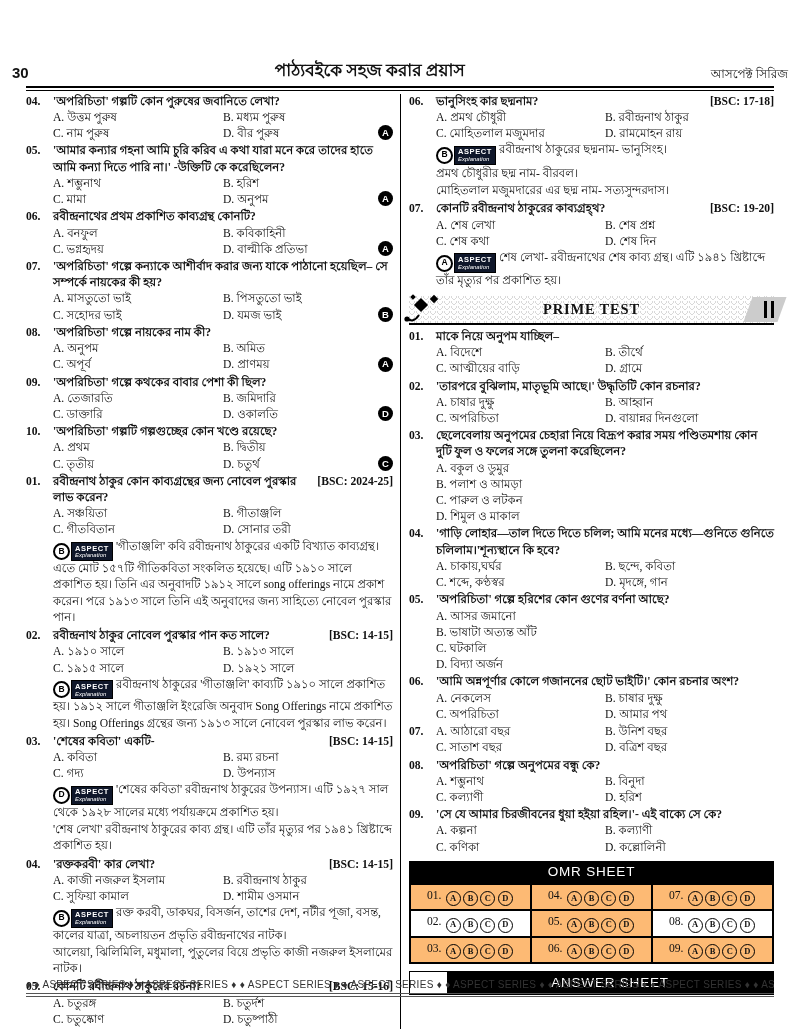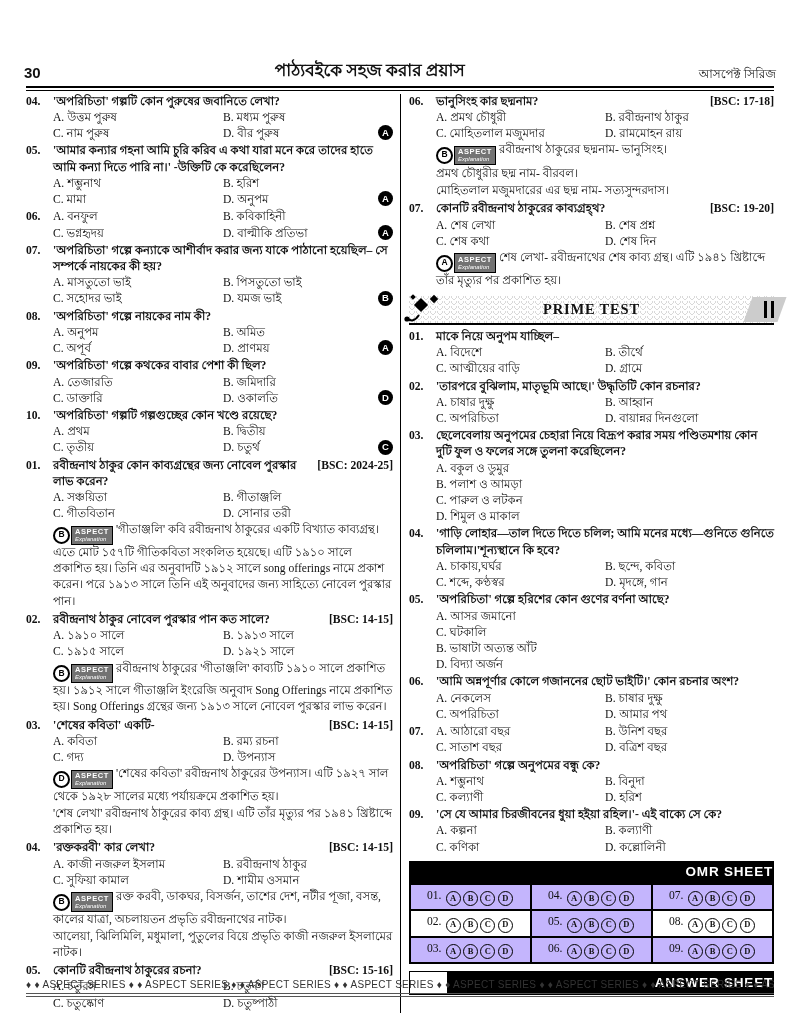--- a/index.html
+++ b/index.html
@@ -3,21 +3,21 @@
 <meta charset="utf-8">
 <style>
   html,body{margin:0;padding:0;}
   body{
     width:800px;height:1035px;position:relative;overflow:hidden;
     background:#fff;color:#111;
     font-family:"Liberation Serif","DejaVu Serif",serif;
     font-size:11.6px;line-height:1.4;
   }
   
-  .header{display:flex;justify-content:space-between;align-items:flex-end;padding:0 24px;margin-top:34px;}
+  .header{display:flex;justify-content:space-between;align-items:flex-end;padding:0 12px;margin-top:34px;}
   .page-num{font-family:"Liberation Sans","DejaVu Sans",sans-serif;font-weight:bold;font-size:15px;}
   .header-center{font-weight:bold;font-size:17px;}
   .header-right{font-size:12px;margin-top:32px;}
   .header-rule{margin:3px 26px 0;border-top:2.5px solid #000;border-bottom:1.2px solid #000;height:2px;}
   
   .columns{display:flex;align-items:stretch;padding:3px 26px 0;}
   .col{width:50%;box-sizing:border-box;}
   .col-left{padding-right:7px;}
   .col-right{border-left:1.5px solid #000;padding-left:8px;}
   
@@ -35,21 +35,21 @@
     display:flex;align-items:center;justify-content:center;
     font-family:"Liberation Sans","DejaVu Sans",sans-serif;
   }
   .exp-line{margin:0 0 1px;}
   .exp-badge{display:inline-flex;align-items:center;vertical-align:-4px;margin-right:3px;}
   .exp-circle{
     width:13px;height:13px;border-radius:50%;border:2.4px solid #000;background:#fff;color:#000;
     font-weight:bold;font-size:8.5px;display:inline-flex;align-items:center;justify-content:center;flex:none;
     font-family:"Liberation Sans","DejaVu Sans",sans-serif;
   }
-  .exp-aspect{display:inline-flex;flex-direction:column;background:#737373;color:#fff;padding:1.5px 3px;line-height:1.05;margin-left:1px;
+  .exp-aspect{display:inline-flex;flex-direction:column;background:#0f172a;color:#fff;padding:1.5px 3px;line-height:1.05;margin-left:1px;
     font-family:"Liberation Sans","DejaVu Sans",sans-serif;border:1px solid #000;}
   .exp-aspect .t1{font-size:7.5px;font-weight:bold;letter-spacing:.6px;}
   .exp-aspect .t2{font-size:6px;font-style:italic;}
   
   .banner{
     margin:6px 0 4px;height:28px;display:flex;align-items:center;position:relative;
     background:repeating-conic-gradient(#e2e2e2 0% 25%, #ffffff 0% 50%);background-size:7px 7px;
   }
   .banner-title{font-family:"Liberation Sans","DejaVu Sans",sans-serif;font-weight:bold;font-size:15.5px;padding-left:16px;letter-spacing:.2px;}
   .banner-logo{position:absolute;right:0;top:-2px;display:flex;align-items:center;}
@@ -71,26 +71,26 @@
     background-size:7px 5px;
   }
   .prime-title{font-weight:bold;font-size:14.5px;letter-spacing:.8px;z-index:2;padding:0 6px;}
   .prime-left{position:absolute;left:-6px;top:-3px;z-index:2;}
   .prime-right{position:absolute;right:0;top:0;height:100%;display:flex;align-items:center;z-index:2;}
   .prime-slab{position:absolute;right:-8px;top:1px;width:34px;height:25px;background:#ccc;transform:skewX(-20deg);z-index:-1;}
   .prime-bar{width:3px;height:17px;background:#000;margin-left:4px;}
   
   .omr{margin-top:5px;border:1.5px solid #000;}
   .sheet-head{
-    background:#000;color:#fff;text-align:right;font-family:"Liberation Sans","DejaVu Sans",sans-serif;
-    font-weight:bold;font-size:13.5px;letter-spacing:.8px;padding:1.5px 0;
+    background:#000;color:#fff;text-align:center;font-family:"Liberation Sans","DejaVu Sans",sans-serif;
+    font-weight:normal;font-size:13.5px;letter-spacing:.8px;padding:1.5px 0;
   }
   .omr-grid{display:grid;grid-template-columns:1fr 1fr 1fr;}
   .omr-cell{border:1px solid #000;text-align:center;padding:3px 0;white-space:nowrap;}
-  .omr-cell.shade{background:#c4b5fd;}
+  .omr-cell.shade{background:#fdba74;}
   .omr-no{margin-right:3px;}
   .bub{
     display:inline-flex;width:13px;height:13px;border:1.3px solid #000;border-radius:50%;
     align-items:center;justify-content:center;font-size:8.5px;font-weight:bold;margin:0 1.2px;vertical-align:-2px;
     font-family:"Liberation Serif","DejaVu Serif",serif;
   }
   .ans-sheet{margin-top:7px;border:1.5px solid #000;padding-left:37px;}
   .ans-grid{display:grid;grid-template-columns:repeat(5,1fr);}
   
   .footer{position:absolute;left:26px;right:26px;bottom:38px;}
@@ -146,20 +146,23 @@
               <span class="opt">B. হরিশ</span>
               <span class="opt">C. মামা</span>
               <span class="opt">D. অনুপম</span>
             </div>
 
           </div>
         </div>
         <div class="q">
           <span class="q-no">06.</span>
           <div class="q-body">
+            <div class="q-line">
+              <span>রবীন্দ্রনাথের প্রথম প্রকাশিত কাব্যগ্রন্থ কোনটি?</span>
+            </div>
             <div class="opts">
 
               <span class="ans-badge">A</span>
             <span class="opt">A. বনফুল</span>
               <span class="opt">B. কবিকাহিনী</span>
               <span class="opt">C. ভগ্নহৃদয়</span>
               <span class="opt">D. বাল্মীকি প্রতিভা</span>
             </div>
 
           </div>
@@ -519,22 +522,22 @@
         </div>
         <div class="q">
           <span class="q-no">05.</span>
           <div class="q-body">
             <div class="q-line">
               <span>'অপরিচিতা' গল্পে হরিশের কোন গুণের বর্ণনা আছে?</span>
             </div>
             <div class="opts single">
 
             <span class="opt">A. আসর জমানো</span>
+              <span class="opt">B. ভাষাটা অত্যন্ত আঁট</span>
               <span class="opt">C. ঘটকালি</span>
-              <span class="opt">B. ভাষাটা অত্যন্ত আঁট</span>
               <span class="opt">D. বিদ্যা অর্জন</span>
             </div>
           </div>
         </div>
         <div class="q">
           <span class="q-no">06.</span>
           <div class="q-body">
             <div class="q-line">
               <span>'আমি অন্নপূর্ণার কোলে গজাননের ছোট ভাইটি।' কোন রচনার অংশ?</span>
             </div>

